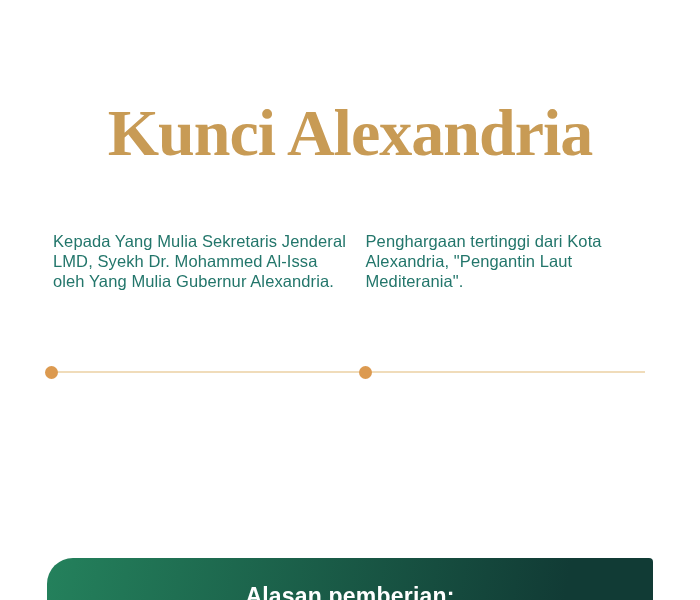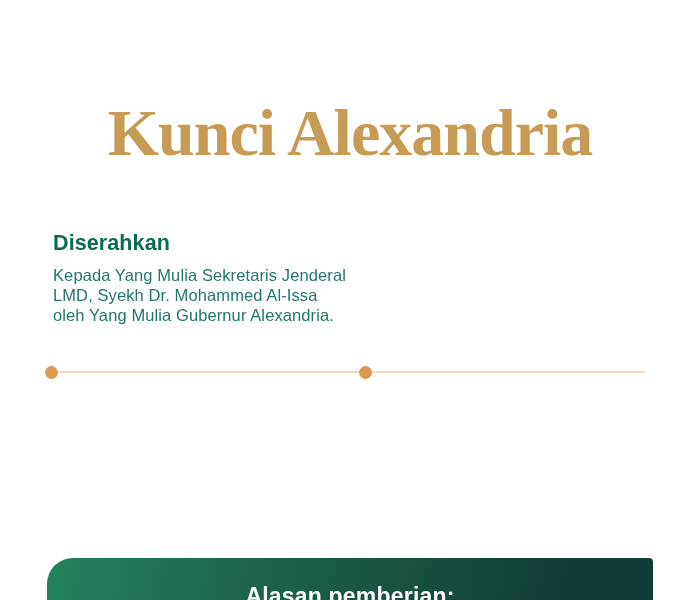--- a/index.html
+++ b/index.html
@@ -64,24 +64,24 @@
 </style>
 </head>
 <body>
 
 <div class="page">
 
   <h1 class="title">Kunci Alexandria</h1>
 
   <div class="row row1">
     <div>
-      <div class="col-heading">Diserahkan</div>
       <div class="col-body">Kepada Yang Mulia Sekretaris Jenderal LMD, Syekh Dr. Mohammed Al-Issa oleh Yang Mulia Gubernur Alexandria.</div>
     </div>
     <div>
+      <div class="col-body">Penghargaan tertinggi dari Kota Alexandria, "Pengantin Laut Mediterania".</div>
     </div>
   </div>
 
   <div class="divider">
     <div class="line"></div>
     <div class="dot dot-1"></div>
     <div class="dot dot-2"></div>
   </div>
 
   <div class="row row2">

